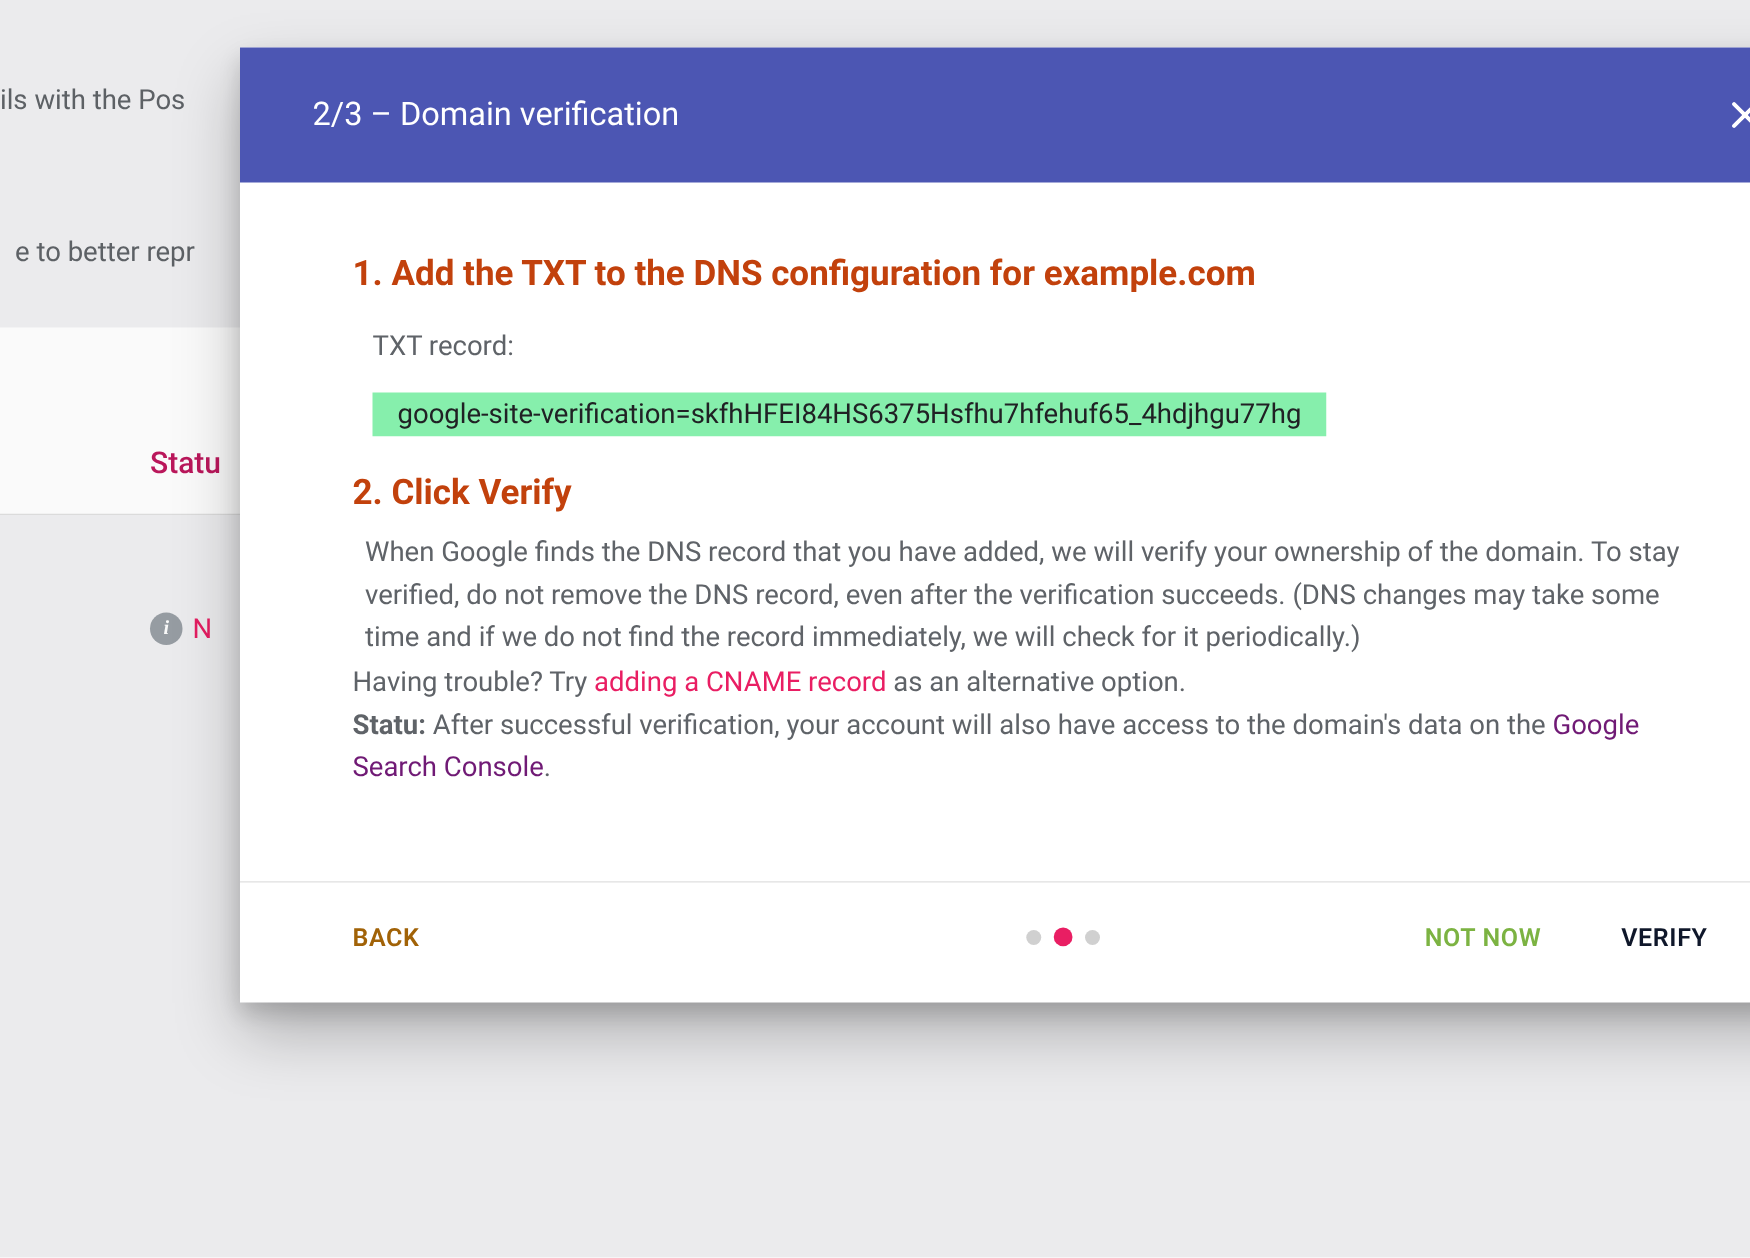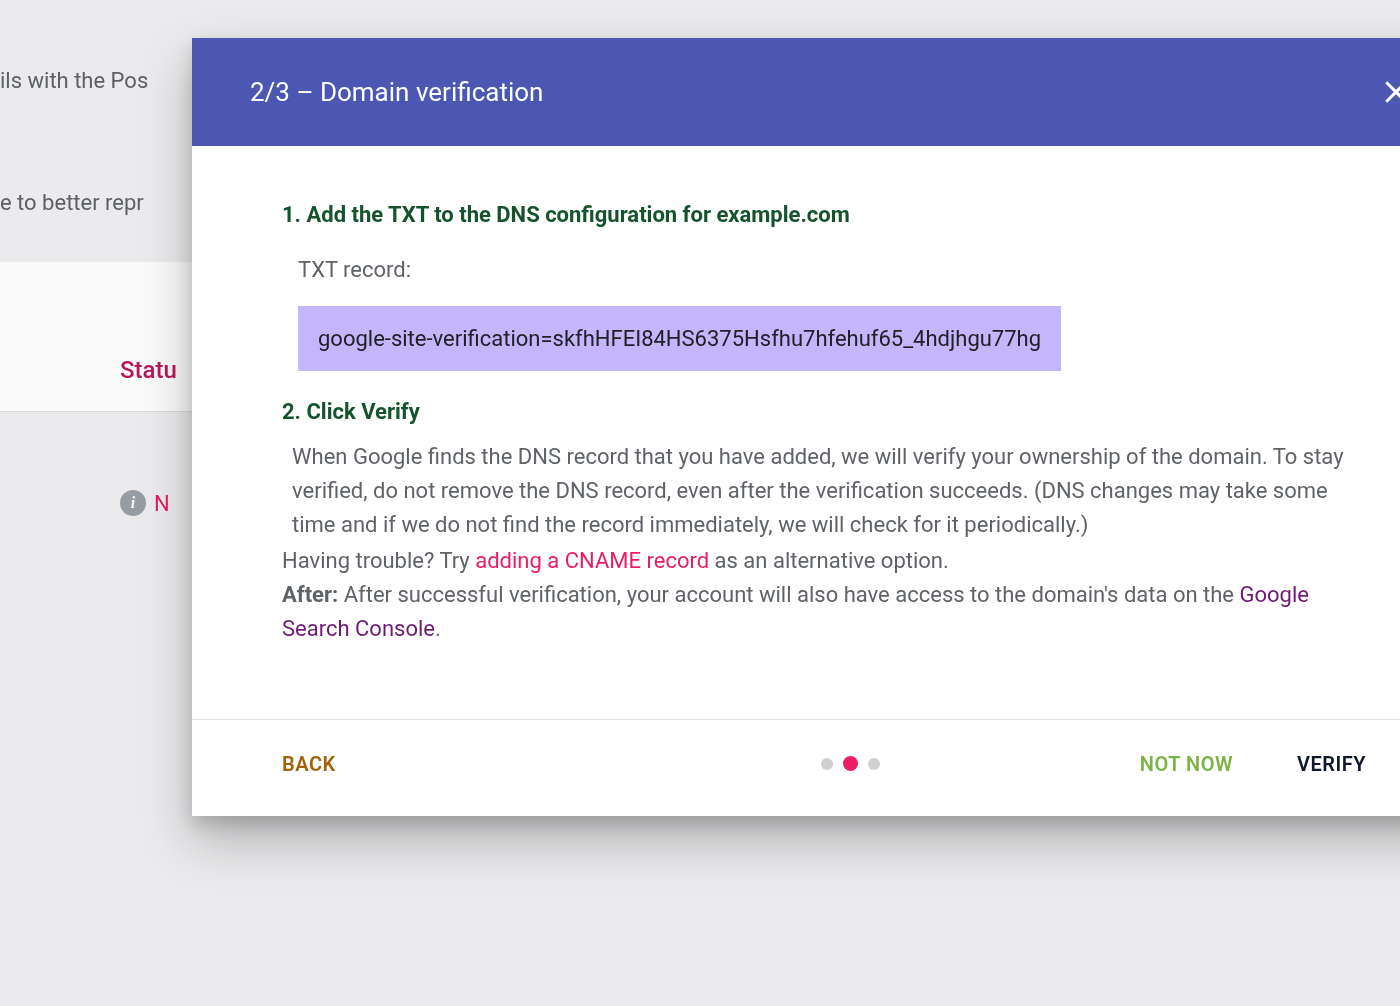--- a/index.html
+++ b/index.html
@@ -28,21 +28,21 @@
       font-size: 22px;
       position: absolute;
       top: 68px;
       left: 0;
     }
     .bg-text-2 {
       color: #5f6368;
       font-size: 22px;
       position: absolute;
       top: 190px;
-      left: 0;
+      left: 12px;
     }
     .bg-white-section {
       position: absolute;
       top: 262px;
       left: 0;
       width: 100%;
       height: 150px;
       background: #ffffff;
       border-bottom: 1px solid #e0e0e0;
     }
@@ -122,42 +122,42 @@
     .modal-body {
       padding: 56px 90px 32px 90px;
     }
     .body-heading {
       font-size: 32px;
       font-weight: 400;
       color: #202124;
       margin-bottom: 48px;
     }
     .step-title {
-      font-size: 22px;
+      font-size: 28px;
       font-weight: 700;
-      color: #14532d;
+      color: #c2410c;
       margin-bottom: 16px;
     }
     .txt-row {
       display: flex;
       align-items: flex-start;
       gap: 24px;
       margin-bottom: 28px;
       padding-left: 16px;
       flex-direction: column;
     }
     .txt-label {
       color: #5f6368;
       font-size: 22px;
       padding-top: 14px;
       white-space: nowrap;
     }
     .txt-value {
-      background: #c4b5fd;
-      padding: 16px 20px;
+      background: #86efac;
+      padding: 1px 20px;
       font-size: 22px;
       color: #202124;
       word-break: break-all;
       flex: 1;
       line-height: 1.5;
     }
     .step-desc {
       font-size: 22px;
       color: #5f6368;
       line-height: 1.55;
@@ -275,21 +275,21 @@
     </div>
 
     <div class="step-title">2. Click Verify</div>
     <div class="step-desc">When Google finds the DNS record that you have added, we will verify your ownership of the domain. To stay verified, do not remove the DNS record, even after the verification succeeds. (DNS changes may take some time and if we do not find the record immediately, we will check for it periodically.)</div>
 
     <div class="trouble-line">
       <strong>Having trouble?</strong><span> Try </span><a href="#" class="cname-link">adding a CNAME record</a><span> as an alternative option.</span>
     </div>
 
     <div class="note-line">
-      <strong>After:</strong><span> After successful verification, your account will also have access to the domain's data on the </span><span class="gsc-text">Google Search Console</span><span>.</span>
+      <strong>Statu:</strong><span> After successful verification, your account will also have access to the domain's data on the </span><span class="gsc-text">Google Search Console</span><span>.</span>
     </div>
   </div>
 
   <div class="modal-footer">
     <button class="footer-btn back-btn">BACK</button>
     <div class="footer-spacer-left"></div>
     <div class="stepper-dots">
       <div class="dot"></div>
       <div class="dot active"></div>
       <div class="dot"></div>

